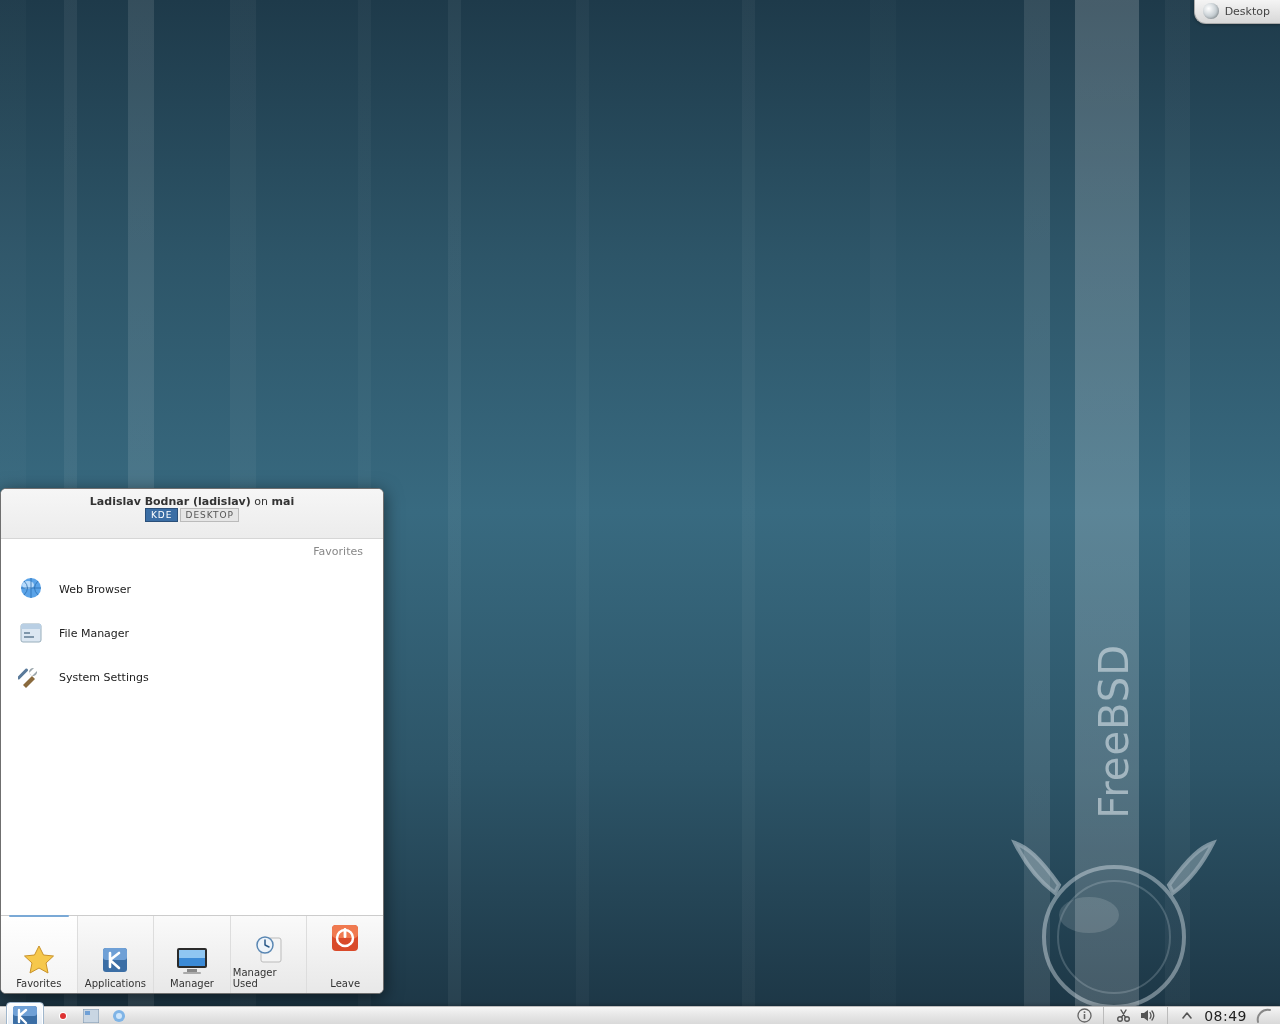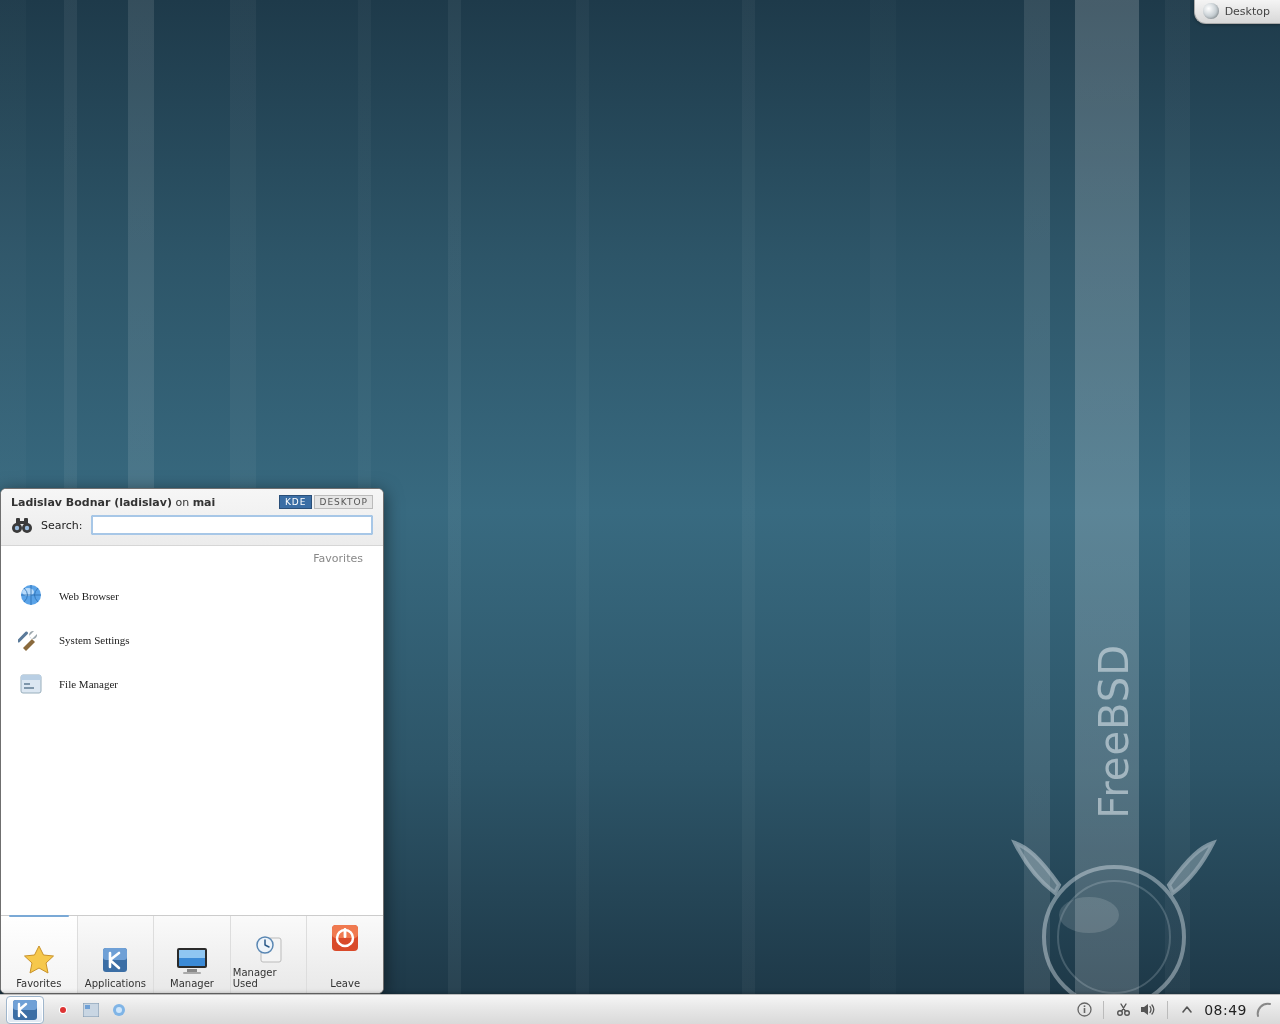--- a/index.html
+++ b/index.html
@@ -60,61 +60,61 @@
     background: #fff; border: 1px solid #6f6f6f; border-radius: 6px;
     display: flex; flex-direction: column;
     box-shadow: 0 4px 18px rgba(0,0,0,0.55);
     overflow: hidden;
   }
   .ko-header {
     background: linear-gradient(#f6f6f6,#ececec);
     border-bottom: 1px solid #d6d6d6;
     padding: 6px 10px 10px 10px; font-size: 11px; color: #333;
   }
-  .ko-user { display:flex; justify-content:space-between; align-items:center; margin-bottom:6px;}
+  .ko-user { display:flex; justify-content:space-between; align-items:center; margin-bottom:6px;flex-direction:column;}
   .ko-user b { font-weight: bold; }
   .kde-badge {
     display:inline-flex; align-items:center; gap:2px;
     font-size:9px; letter-spacing:1px;
   }
   .kde-badge .k { background:#3b6ea5; color:#fff; padding:1px 5px; border:1px solid #2a4f79;}
   .kde-badge .d { background:#e6e6e6; color:#555; padding:1px 4px; border:1px solid #bbb;}
   .ko-search-row { display:flex; align-items:center; gap:8px; }
   .ko-search-row .binoc { width:22px; height:20px; }
   .ko-search-row label { font-size: 11px; color:#222; }
   .ko-search-row input {
     flex:1; border:1px solid #7aa9d6; border-radius:2px; height:20px; padding:2px 4px;
     font-size:11px; outline:2px solid #a7c7e7; outline-offset:-2px;
   }
 
   .ko-body { flex:1; padding: 6px 12px 4px 12px; position:relative; }
   .ko-section-label { position:absolute; right:20px; top:6px; font-size:11px; color:#888; }
   .ko-items { margin-top: 22px; }
-  .ko-item { display:flex; align-items:center; gap:14px; padding:8px 4px; font-size:11px; color:#222; border-radius:4px; cursor:pointer;font-family:Liberation Serif, serif;}
+  .ko-item { display:flex; align-items:center; gap:14px; padding:8px 4px; font-size:11px; color:#222; border-radius:4px; cursor:pointer;}
   .ko-item .ic { width:28px; height:28px; display:flex; align-items:center; justify-content:center; }
 
   .ko-tabs {
     display:flex; border-top:1px solid #ccc;
     background: linear-gradient(#fafafa,#e8e8e8);
   }
   .ko-tab {
     flex:1; display:flex; flex-direction:column; align-items:center; justify-content:flex-end;
     gap:2px; padding:6px 2px 4px; font-size:10px; color:#333;
     border-right:1px solid #ddd; cursor:pointer; position:relative;
   }
   .ko-tab:last-child { border-right:none;gap:24px; }
   .ko-tab.active { background:linear-gradient(#ffffff,#f3f3f3); }
   .ko-tab.active::before {
     content:""; position:absolute; top:-1px; left:8px; right:8px; height:2px; background:#7aa9d6; border-radius:1px;
   }
   .ko-tab .tic { width:40px; height:32px; display:flex; align-items:center; justify-content:center;}
 
   
   .panel {
-    position:absolute; left:0; right:0; bottom:0; height:30px;
+    position:absolute; left:0; right:0; bottom:0; height:18px;
     background: linear-gradient(#f6f6f6 0%, #e9e9e9 40%, #d9d9d9 100%);
     border-top:1px solid #bcbcbc;
     display:flex; align-items:center; font-size:11px; color:#333;
     box-shadow: 0 -1px 4px rgba(0,0,0,.25);
   }
   .panel .left { display:flex; align-items:center; gap:10px; padding-left:6px;}
   .panel .spacer { flex:1; }
   .panel .tray { display:flex; align-items:center; gap:9px; padding-right:8px; }
   .tray .sep { width:1px; height:18px; background:#bbb; margin:0 2px;}
   .tray .ic { width:16px; height:16px; display:flex; align-items:center; justify-content:center; color:#555;}
@@ -165,74 +165,57 @@
       <span>
         <b><span>Ladislav Bodnar</span> (<span>ladislav</span>)</b>
         <span>on</span>
         <b><span>mai</span></b>
       </span>
       <span class="kde-badge">
         <span class="k">KDE</span>
           <span class="d">DESKTOP</span>
       </span>
     </div>
-    <div class="ko-search-row">
-      <span class="binoc">
-        <svg width="22" height="20" viewBox="0 0 22 20">
-          <g fill="#3a3a3a">
-              <circle cx="6" cy="13" r="5"></circle>
-              <circle cx="16" cy="13" r="5"></circle>
-              <rect x="5" y="3" width="4" height="6" rx="1"></rect>
-              <rect x="13" y="3" width="4" height="6" rx="1"></rect>
-              <rect x="8" y="6" width="6" height="3"></rect>
-            </g>
-          <circle cx="6" cy="13" r="2.2" fill="#9bd"></circle> 
-            <circle cx="16" cy="13" r="2.2" fill="#9bd"></circle>
-        </svg>
-      </span>
-      <label>Search:</label>
-      <input type="text" value="" style="">
-    </div>
   </div>
 
   <div class="ko-body">
     <div class="ko-section-label">Favorites</div>
     <div class="ko-items" id="ko-items">
         <div class="ko-item">
           <span class="ic">
   <svg width="26" height="26" viewBox="0 0 26 26">
               <circle cx="13" cy="12" r="10" fill="#5aa3e8"></circle>
               <ellipse cx="10" cy="9" rx="6" ry="4" fill="#cfe9ff" opacity="0.8"></ellipse>
               <path d="M3 12 h20 M13 2 v20 M6 5 q7 7 0 14 M20 5 q-7 7 0 14" stroke="#2a6db0" stroke-width="0.8" fill="none"></path>
             </svg>
 </span>
           <span>Web Browser</span>
         </div>
         <div class="ko-item">
           <span class="ic">
   <svg width="26" height="26" viewBox="0 0 26 26">
+              <rect x="3" y="4" width="20" height="18" rx="2" fill="#dce7f2" stroke="#98aebc"></rect>
+              <rect x="3" y="4" width="20" height="5" fill="#b9cfe4"></rect>
+              <rect x="6" y="12" width="6" height="2" fill="#7f96aa"></rect>
+              <rect x="6" y="16" width="10" height="2" fill="#7f96aa"></rect>
+            </svg>
+</span>
+          <span>File Manager</span>
+        </div>
+        <div class="ko-item">
+          <span class="ic">
+  <svg width="26" height="26" viewBox="0 0 26 26">
               <g>
                 <path d="M5 21 l9 -9 l3 3 l-9 9 z" fill="#8a6a3d"></path>
                 <path d="M14 12 l5 -5 a4 4 0 1 1 -3 -3 l-5 5 z" fill="#9aa5ab"></path>
                 <rect x="3" y="3" width="3" height="14" rx="1.2" transform="rotate(45 4.5 10)" fill="#5a7a9a"></rect>
               </g>
             </svg>
 </span>
           <span>System Settings</span>
-        </div>
-        <div class="ko-item">
-          <span class="ic">
-  <svg width="26" height="26" viewBox="0 0 26 26">
-              <rect x="3" y="4" width="20" height="18" rx="2" fill="#dce7f2" stroke="#98aebc"></rect>
-              <rect x="3" y="4" width="20" height="5" fill="#b9cfe4"></rect>
-              <rect x="6" y="12" width="6" height="2" fill="#7f96aa"></rect>
-              <rect x="6" y="16" width="10" height="2" fill="#7f96aa"></rect>
-            </svg>
-</span>
-          <span>File Manager</span>
         </div>
       </div>
   </div>
 
   <div class="ko-tabs" id="ko-tabs">
       <div class="ko-tab active">
         <span class="tic">
   <svg width="36" height="32" viewBox="0 0 36 32">
             <path d="M18 2 l4.5 9 10 1 -7.5 7 2 10 -9 -5 -9 5 2 -10 -7.5 -7 10 -1 z" fill="#f6c84c" stroke="#c9922a" stroke-width="1"></path>
           </svg>

